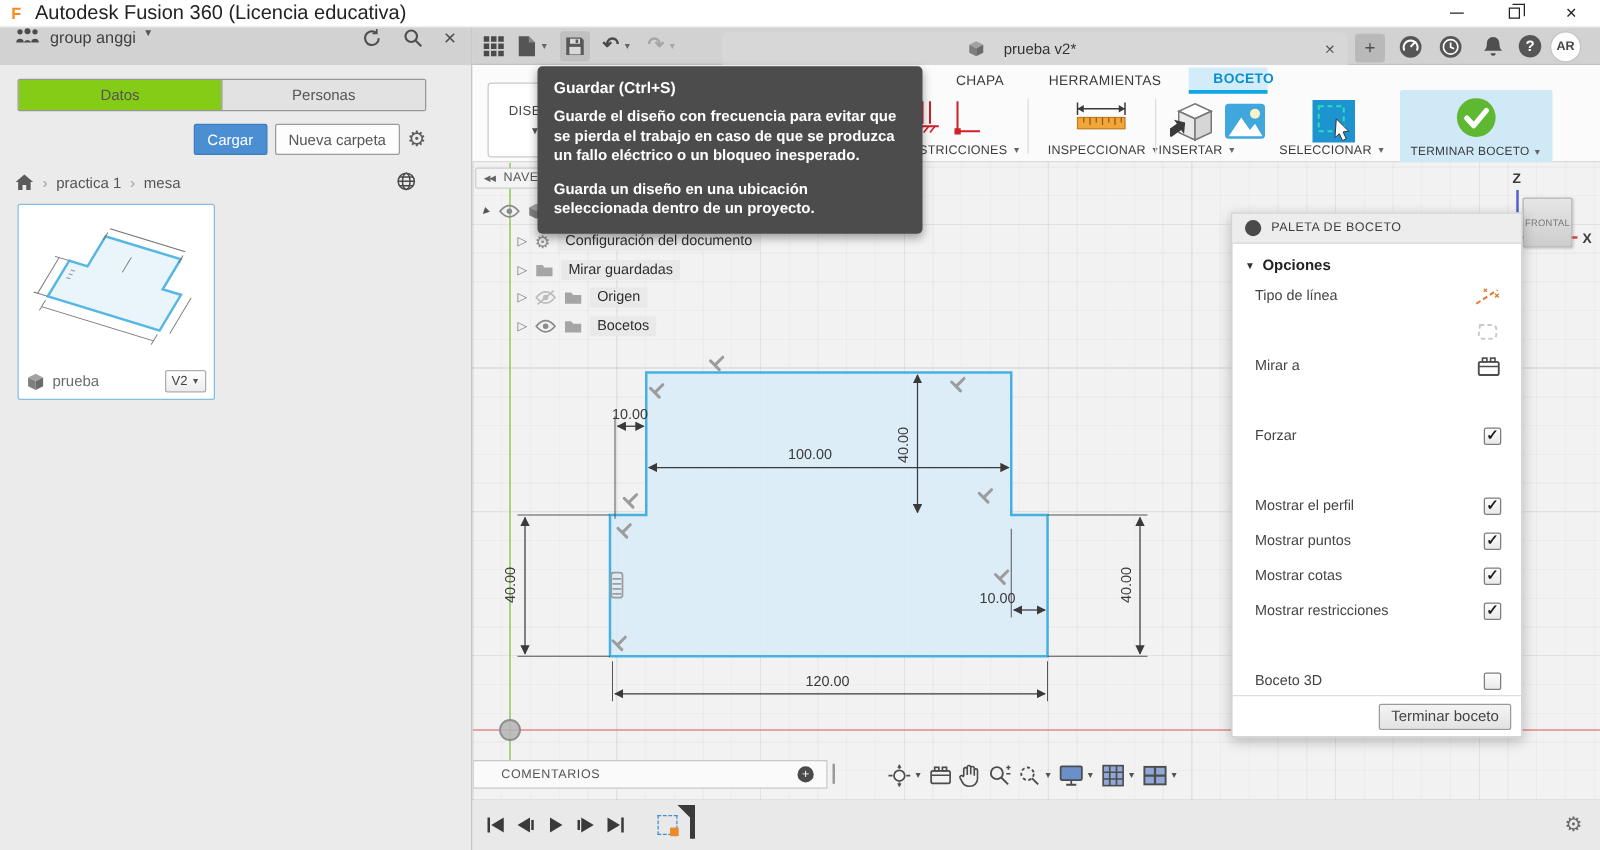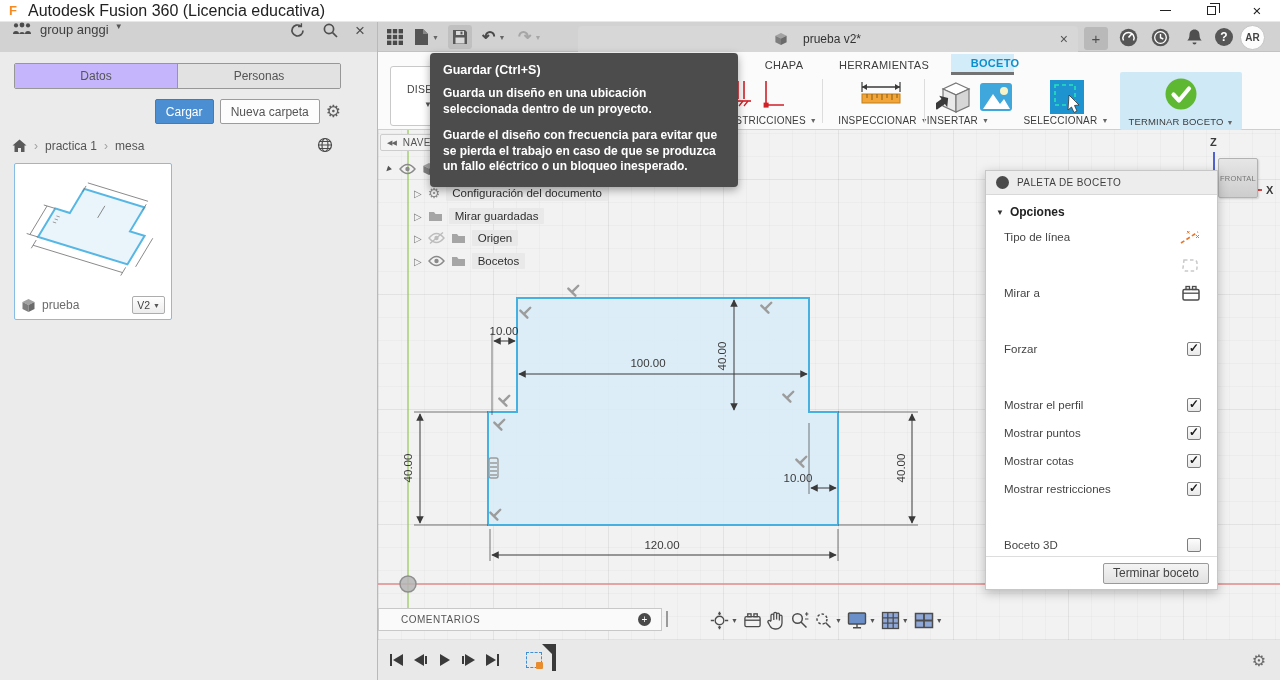--- a/index.html
+++ b/index.html
@@ -21,21 +21,21 @@
   
   .data-panel { position:absolute; left:0; top:22px; width:378px; height:658px; background:#ebebeb; border-right:1px solid #b9b9b9; }
   .dp-header { height:30px; background:#d2d2d2; display:flex; align-items:flex-start; padding:0 12px 0 12px; }
   .dp-team { font-size:13px; color:#3f3f3f; margin-left:8px; }
   .dp-caret { font-size:8px; color:#555; margin-left:6px; }
   .dp-header-icons { margin-left:auto; display:flex; align-items:center; gap:16px; }
   .hicon { color:#4f4f4f; display:flex; align-items:center; }
   .dp-close { font-size:17px; color:#4f4f4f; line-height:16px; }
   .dp-tabs { position:absolute; left:14px; top:41px; width:327px; height:26px; display:flex; border:1px solid #979797; border-radius:2px; overflow:hidden; }
   .dp-tab { flex:1; display:flex; align-items:center; justify-content:center; font-size:12px; color:#555; background:#e2e2e2; }
-  .dp-tab.active { background:#c4b5fd; }
+  .dp-tab.active { background:#84cc16; }
   .dp-tab + .dp-tab { border-left:1px solid #979797; }
   .dp-actions { position:absolute; left:0; top:77px; width:341px; display:flex; justify-content:flex-end; align-items:center; gap:6px; }
   .btn-blue { min-width:59px; height:25px; background:#4b8fd2; border:1px solid #3e7cbc; border-radius:2px; color:#fff; font-size:12px; display:flex; align-items:center; justify-content:center; padding:0 10px; }
   .btn-plain { height:25px; background:#fdfdfd; border:1px solid #9c9c9c; border-radius:2px; color:#555; font-size:12px; display:flex; align-items:center; justify-content:center; padding:0 10px; }
   .dp-gear { font-size:17px; color:#5d5d5d; line-height:17px; }
   .dp-crumb { position:absolute; left:12px; top:114px; right:12px; height:20px; display:flex; align-items:center; gap:7px; font-size:12px; color:#555; }
   .crumb-sep { color:#a0a0a0; font-size:12px; }
   .crumb-globe { margin-left:auto; margin-right:32px; }
   .thumb-card { position:absolute; left:14px; top:141px; width:158px; height:157px; background:#fff; border:1px solid #85bde4; border-radius:2px; }
   .thumb-img { position:absolute; left:6px; top:6px; width:146px; height:118px; overflow:hidden; }
@@ -62,21 +62,21 @@
   .tr-icon { position:absolute; top:5px; width:20px; height:20px; display:flex; align-items:center; justify-content:center; }
   .help-circle { width:18px; height:18px; border-radius:50%; background:#565656; color:#fff; font-size:12px; font-weight:bold; display:flex; align-items:center; justify-content:center; }
   .avatar { position:absolute; left:862px; top:3px; width:25px; height:25px; border-radius:50%; background:#fdfdfd; border:1px solid #c4c4c4; color:#444; font-size:10px; font-weight:bold; display:flex; align-items:center; justify-content:center; }
 
   
   .ribbon { position:absolute; left:0; top:30px; width:902px; height:78px; background:#fbfbfb; border-bottom:1px solid #cfcfcf; }
   .workspace-box { position:absolute; left:12px; top:14px; width:76px; height:60px; background:#fff; border:1px solid #c9c9c9; border-radius:3px; display:flex; flex-direction:column; align-items:center; justify-content:center; gap:5px; }
   .workspace-box .ws-label { font-size:10.5px; color:#444; letter-spacing:.3px; }
   .workspace-box .dp-caret { margin:0; }
   .rtab { position:absolute; top:2px; height:21px; display:flex; align-items:center; justify-content:center; font-size:11px; color:#3c3c3c; letter-spacing:.3px; }
-  .rtab.active { background:#d3ecf9; color:#0a8fce; font-weight:bold; border-bottom:3px solid #737373;padding-left:25px; }
+  .rtab.active { background:#d3ecf9; color:#0a8fce; font-weight:bold; border-bottom:3px solid #0ea5e9;padding-left:25px; }
   .rgroup-label { position:absolute; top:62px; height:13px; font-size:10px; color:#3c3c3c; text-align:center; letter-spacing:.2px; display:flex; align-items:center; justify-content:center; gap:4px; }
   .rsep { position:absolute; top:27px; width:1px; height:44px; background:#ddd; }
   .ricon { position:absolute; top:27px; display:flex; gap:6px; align-items:flex-start; }
   .terminar-block { position:absolute; left:742px; top:20px; width:122px; height:58px; background:#cfe9f7; border-radius:2px; }
   .terminar-check { position:absolute; left:44px; top:5px; }
   .terminar-label { position:absolute; left:0; bottom:3px; width:100%; font-size:9.5px; color:#3c3c3c; text-align:center; letter-spacing:.2px; }
 
   
   .canvas { position:absolute; left:0; top:108px; width:902px; height:510px; background-color:#f2f2f2; overflow:hidden;
     background-image:
@@ -712,17 +712,17 @@
           <span class="tl-bar"></span>
         </span>
       <span class="tl-sketch"></span>
       <span class="playhead"></span>
       <span class="tl-gear">⚙</span>
     </div>
   </div>
 
   <div class="tooltip">
     <div class="tooltip-title">Guardar (Ctrl+S)</div>
+    <p>Guarde el diseño con frecuencia para evitar que se pierda el trabajo en caso de que se produzca un fallo eléctrico o un bloqueo inesperado.</p>
     <p>Guarda un diseño en una ubicación seleccionada dentro de un proyecto.</p>
-    <p>Guarde el diseño con frecuencia para evitar que se pierda el trabajo en caso de que se produzca un fallo eléctrico o un bloqueo inesperado.</p>
   </div>
 
 </div>
 
 </body></html>

